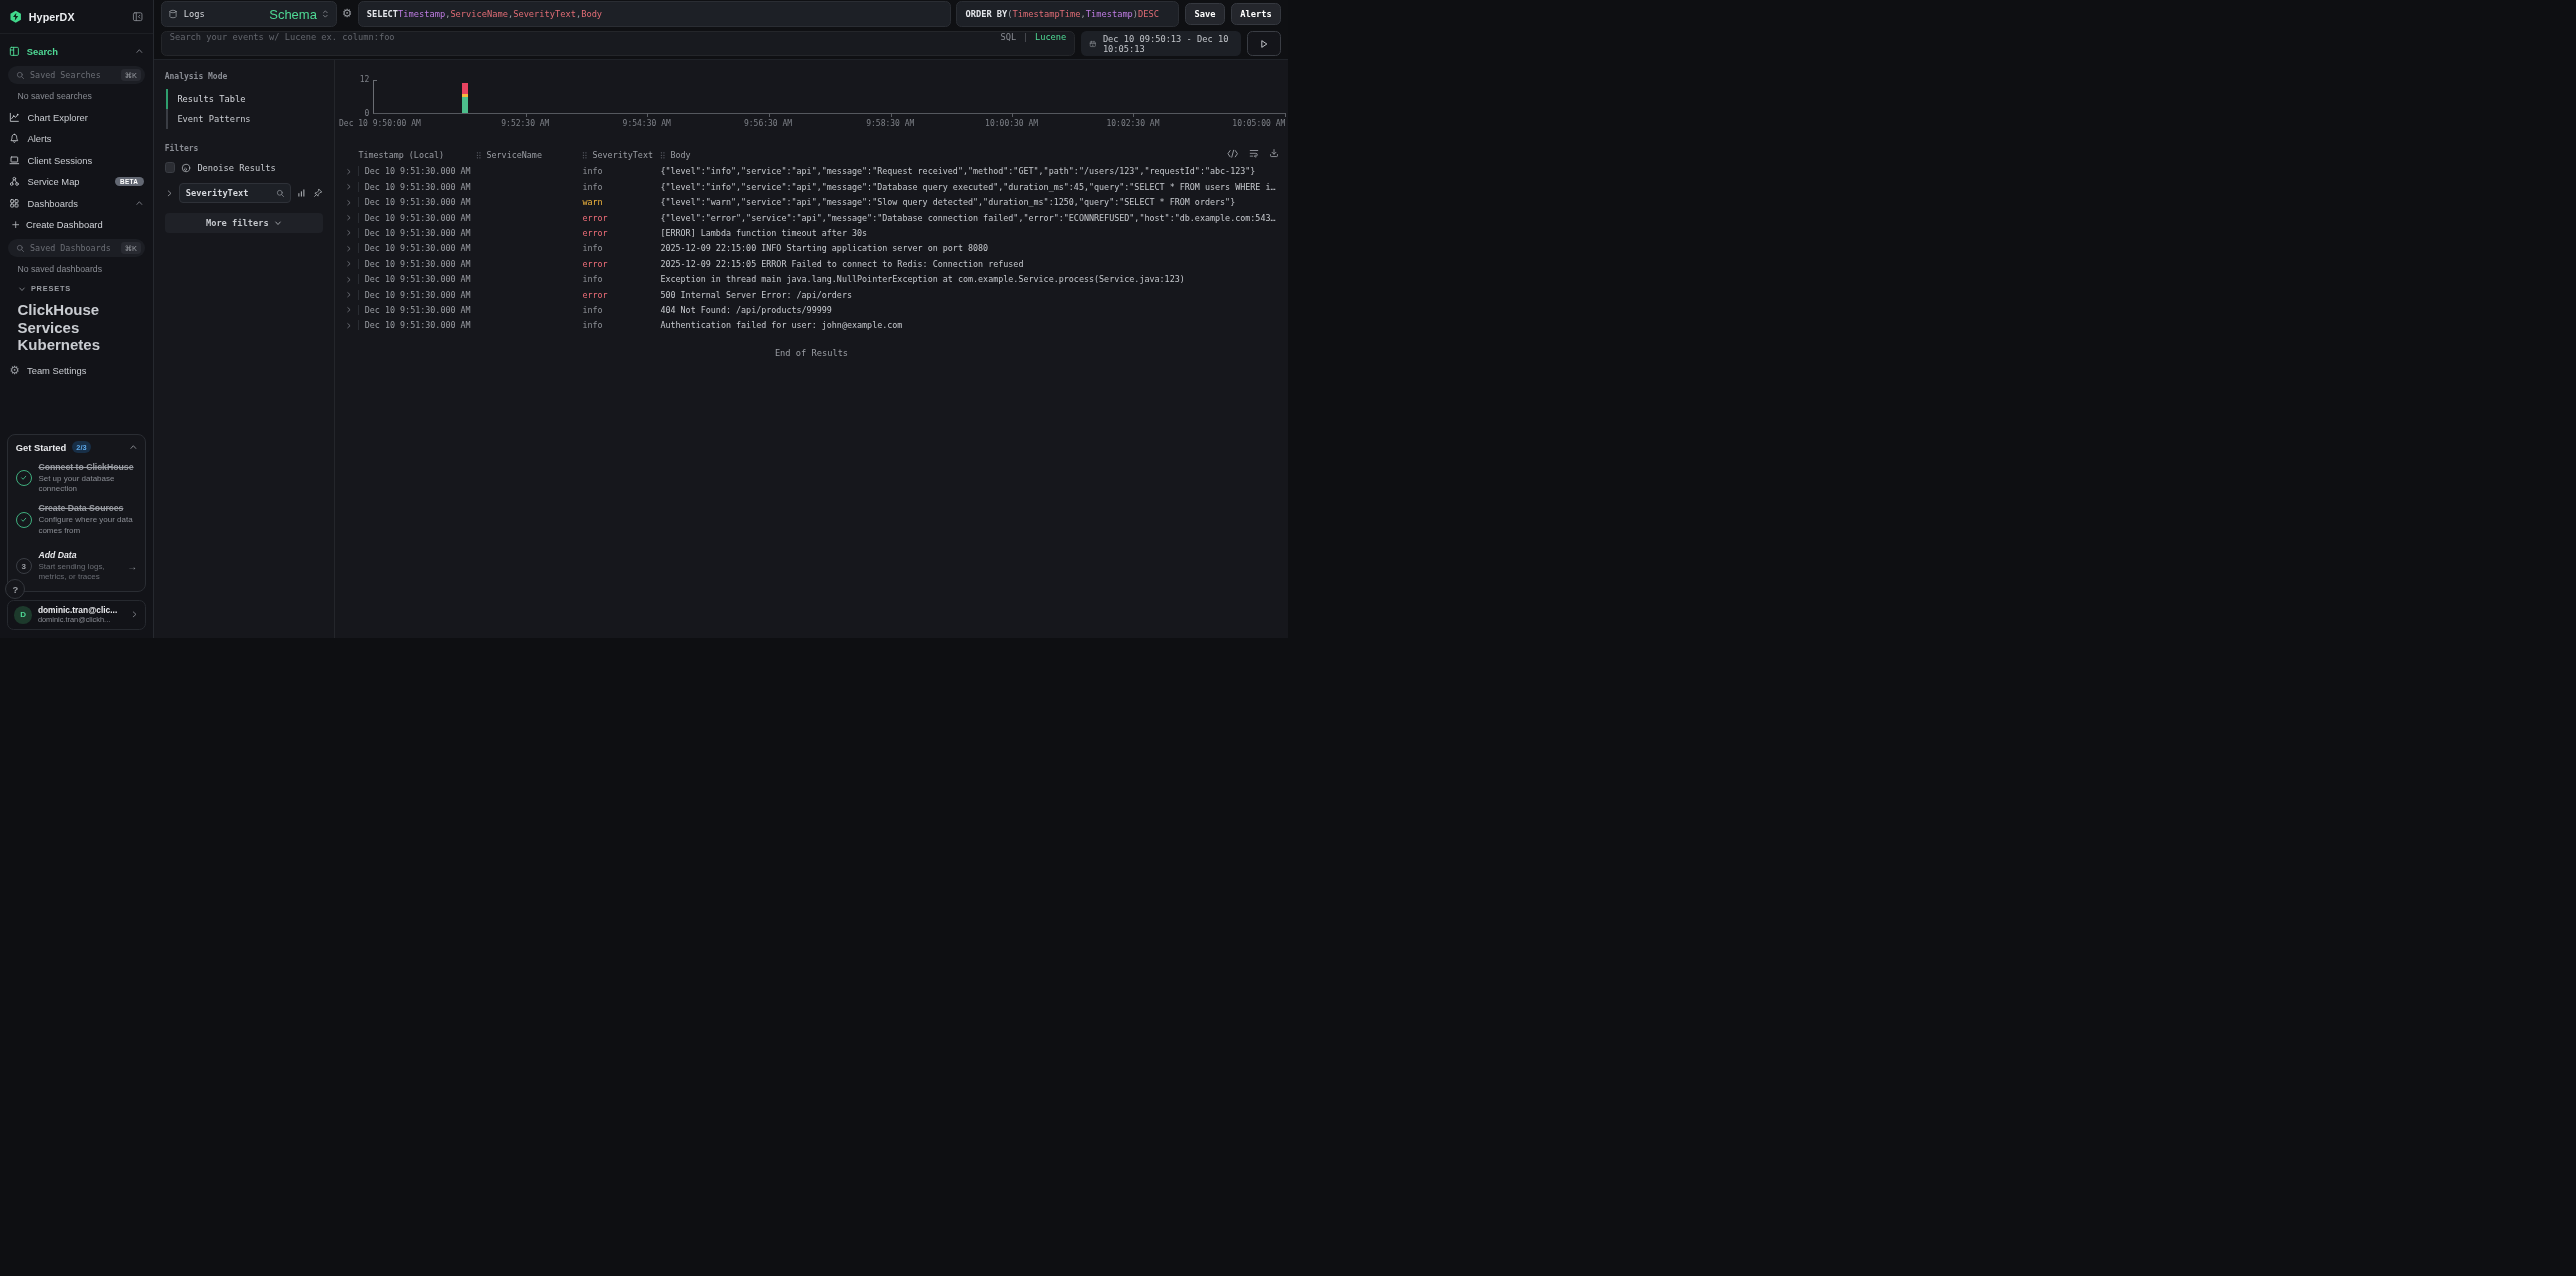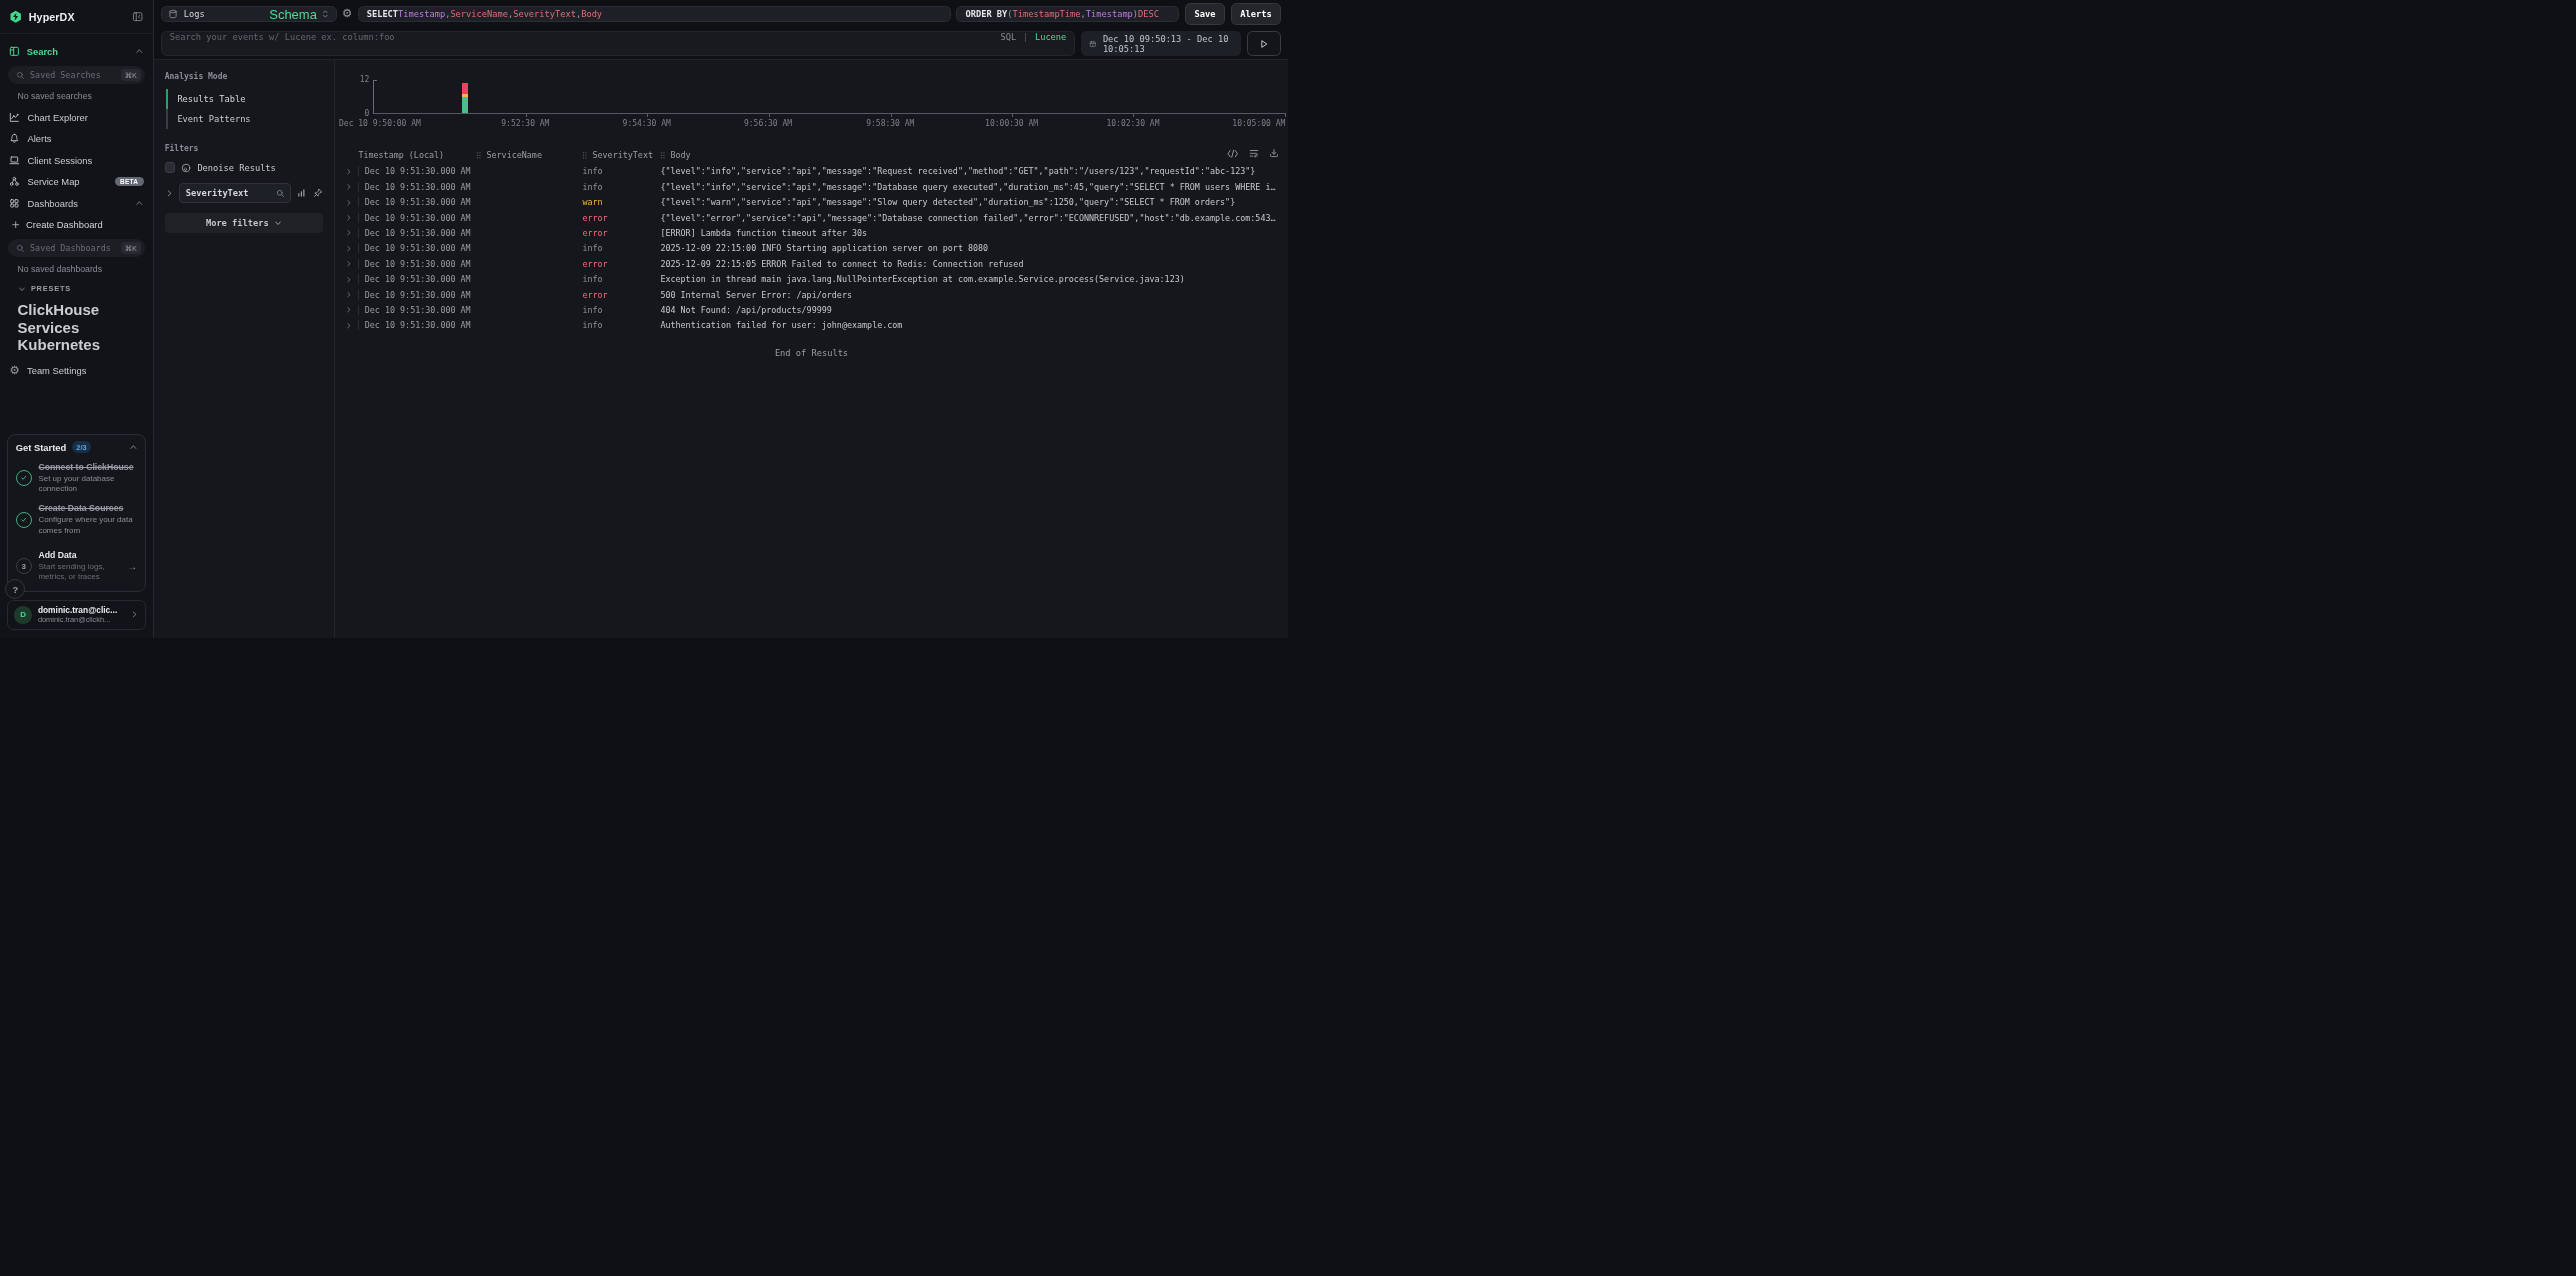--- a/index.html
+++ b/index.html
@@ -42,39 +42,39 @@
   .gs-title { font-size:9.4px; font-weight:bold; color:#e8e9ec; }
   .gs-badge { background:#182f47; color:#5ca7e8; font-size:7.4px; font-weight:bold;
     padding:1.3px 4.7px; border-radius:6px; }
   .gs-head .sp { flex:1; }
   .gs-step { display:flex; gap:6.7px; margin-top:8.7px; align-items:center; }
   .gs-ic { width:16px; min-width:16px; height:16px; border-radius:50%; border:1px solid #3fae7e;
     display:flex; align-items:center; justify-content:center; }
   .gs-num { width:16px; min-width:16px; height:16px; border-radius:50%; border:1px solid #3a3d44;
     color:#9a9da3; font-size:8px; font-weight:bold; display:flex; align-items:center; justify-content:center; }
   .gs-t { font-size:8.7px; font-weight:bold; color:#9a9da3; text-decoration:line-through; line-height:1.25; }
-  .gs-t.active { color:#e8e9ec; text-decoration:none; }
+  .gs-t.active { color:#e8e9ec; text-decoration:none;font-style:italic; }
   .gs-d { font-size:8px; color:#8a8d94; line-height:1.3; margin-top:1.3px; }
   .gs-d.dim { color:#6b6e75; }
   .gs-arrow { margin-left:auto; color:#8a8d94; font-size:10px; }
   .help-fab { position:absolute; left:5.4px; bottom:39px; width:20px; height:20px; border-radius:50%;
     border:0.7px solid #33363c; background:#15161b; color:#9a9da3; font-size:9.4px; font-weight:bold;
     display:flex; align-items:center; justify-content:center; cursor:pointer; }
   .user-card { margin:2.7px 6.7px 8px 6.7px; border:0.7px solid #26292f; border-radius:6.7px;
     padding:4.7px 6.7px; display:flex; align-items:center; gap:6px; cursor:pointer; }
   .avatar { width:17.5px; min-width:17.5px; height:17.5px; border-radius:50%; background:#1d3a2c;
     color:#4fd995; font-size:8px; font-weight:bold; display:flex; align-items:center; justify-content:center; }
   .u-name { font-size:8.4px; font-weight:bold; color:#e8e9ec; white-space:nowrap; }
   .u-mail { font-size:7.4px; color:#8a8d94; white-space:nowrap; }
   .user-card .sp { flex:1; }
 
   
   .main { flex:1; display:flex; flex-direction:column; min-width:0; background:#0f1013; }
   .topbar { height:28px; display:flex; align-items:center; gap:5.4px; padding:0 6.7px; }
-  .box { background:#1d2026; border:0.7px solid #2a2d33; border-radius:5.4px; height:16px;
+  .box { background:#1d2026; border:0.7px solid #2a2d33; border-radius:5.4px; height:26px;
     display:flex; align-items:center; }
   .src-box { width:176px; padding:0 6.7px; gap:5.4px; cursor:pointer; }
   .src-label { color:#d6d8dd; font-size:8.7px; font-family:"DejaVu Sans Mono",monospace; flex:1; }
   .schema { color:#4fd995; font-size:13px; font-family:Liberation Sans, sans-serif; }
   .gear-glyph { color:#9a9da3; font-size:11.4px; cursor:pointer; line-height:1; }
   .query-box { flex:1; padding:0 8px; font-size:8.7px; font-family:"DejaVu Sans Mono",monospace;
     white-space:nowrap; overflow:hidden; cursor:text; }
   .order-box { width:223px; min-width:223px; padding:0 8px; font-size:8.7px;
     font-family:"DejaVu Sans Mono",monospace; white-space:nowrap; overflow:hidden; cursor:text; }
   .tok-kw { color:#e4e6ea; font-weight:bold; }

